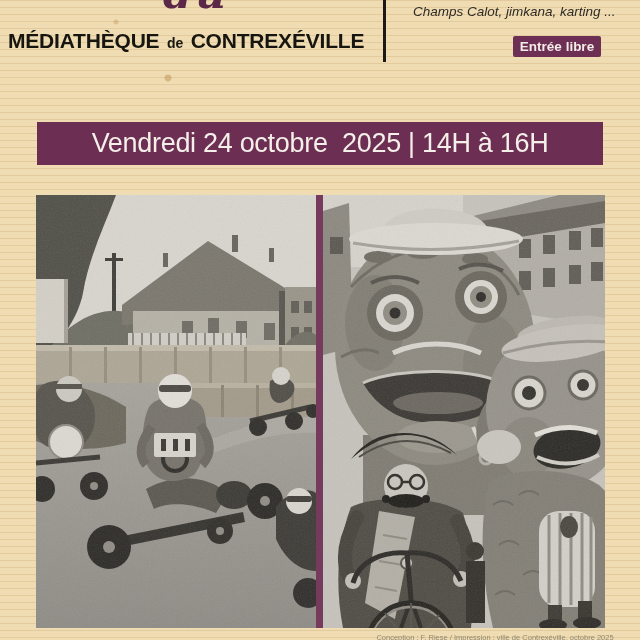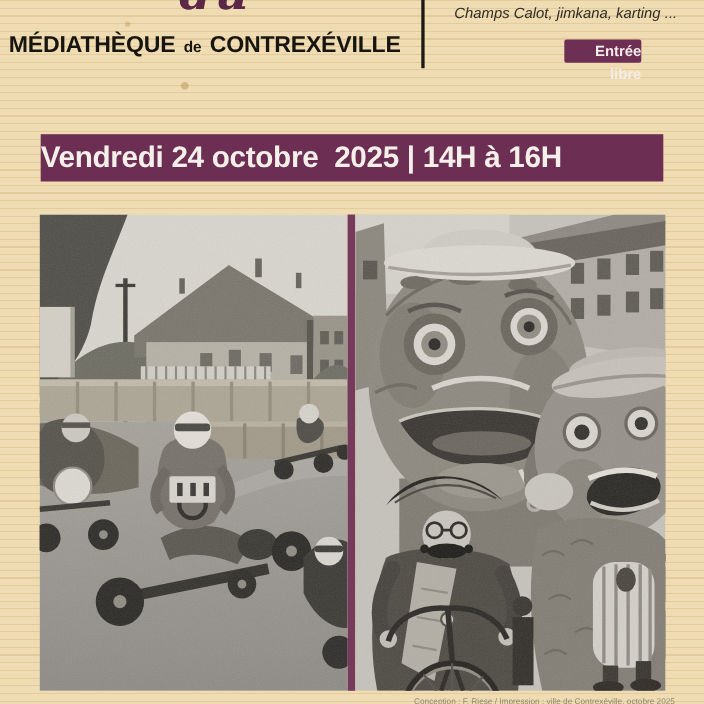--- a/index.html
+++ b/index.html
@@ -18,27 +18,27 @@
     display:block;margin-top:-31px;text-align:center;
     font-family:"DejaVu Serif",serif;font-style:italic;font-weight:bold;
     font-size:42px;letter-spacing:3px;color:#5c2847;
   }
   .venue{position:absolute;left:8px;top:29px;width:372px;
     color:#17150f;font-weight:700;font-size:21px;letter-spacing:-0.2px;white-space:nowrap;}
   .venue .small{font-size:14px;font-weight:700;padding:0 2px;}
   .header-divider{position:absolute;left:383px;top:0;width:3px;height:62px;background:#1b1914;}
   .subtitle{position:absolute;left:413px;top:4px;width:220px;
     font-size:13.5px;color:#2e2b26;font-style:italic;}
-  .badge{position:absolute;left:513px;top:36px;width:70px;height:21px;
+  .badge{position:absolute;left:513px;top:36px;width:88px;height:21px;
     background:#6d2f53;color:#f3ece7;font-weight:700;font-size:13.5px;
-    text-align:right;line-height:21px;border-radius:2px;}
+    text-align:center;line-height:21px;border-radius:2px;}
   
   .banner{position:absolute;left:37px;top:122px;width:566px;height:43px;
-    background:#6c2e52;color:#f4efe9;font-weight:700;font-size:27px;
-    letter-spacing:-0.3px;text-align:left;line-height:42px;}
+    background:#6c2e52;color:#f4efe9;font-weight:400;font-size:27px;
+    letter-spacing:-0.3px;text-align:center;line-height:42px;}
   .banner span{white-space:pre;}
   
   .photo{position:absolute;top:195px;margin:0;padding:0;}
   .photo-left{left:36px;width:280px;height:433px;}
   .photo-right{left:323px;width:282px;height:433px;}
   .photo-divider{position:absolute;left:316px;top:195px;width:7px;height:433px;background:#753a5c;}
   .ph{display:block;width:100%;height:100%;}
   
   .credit{position:absolute;left:352px;top:633px;width:286px;text-align:center;
     font-size:7.5px;color:#8f8871;white-space:nowrap;}

